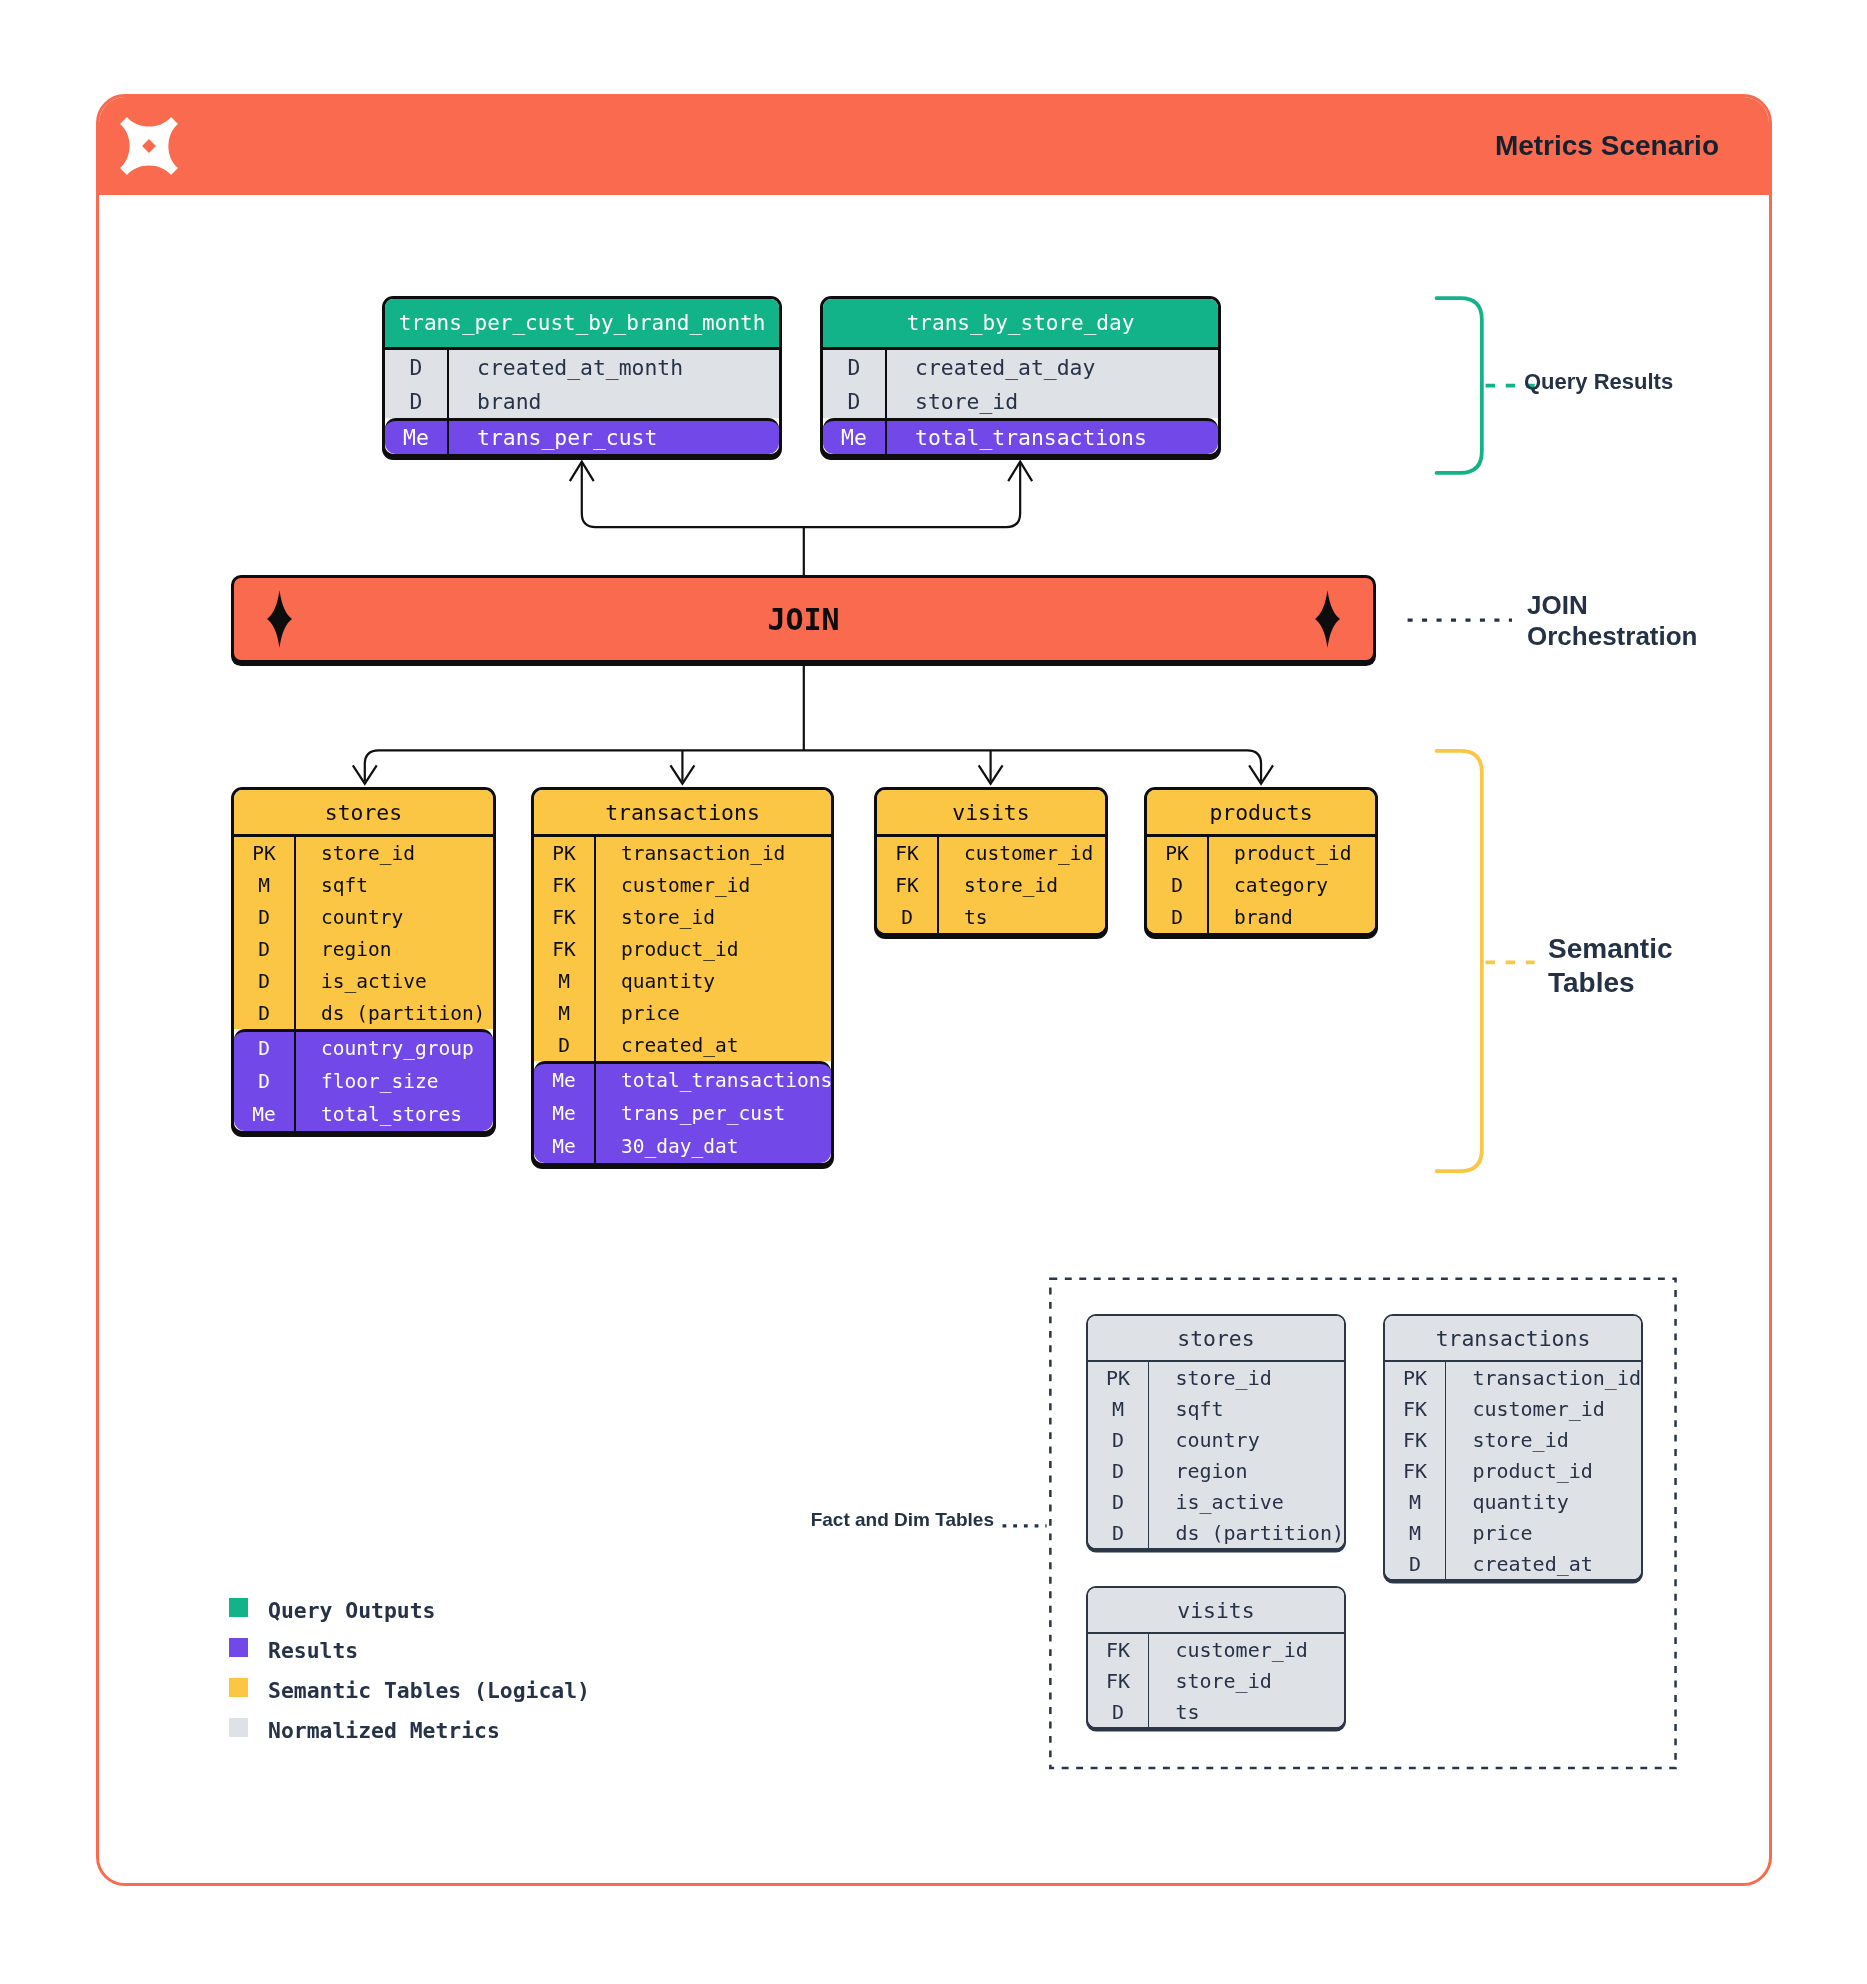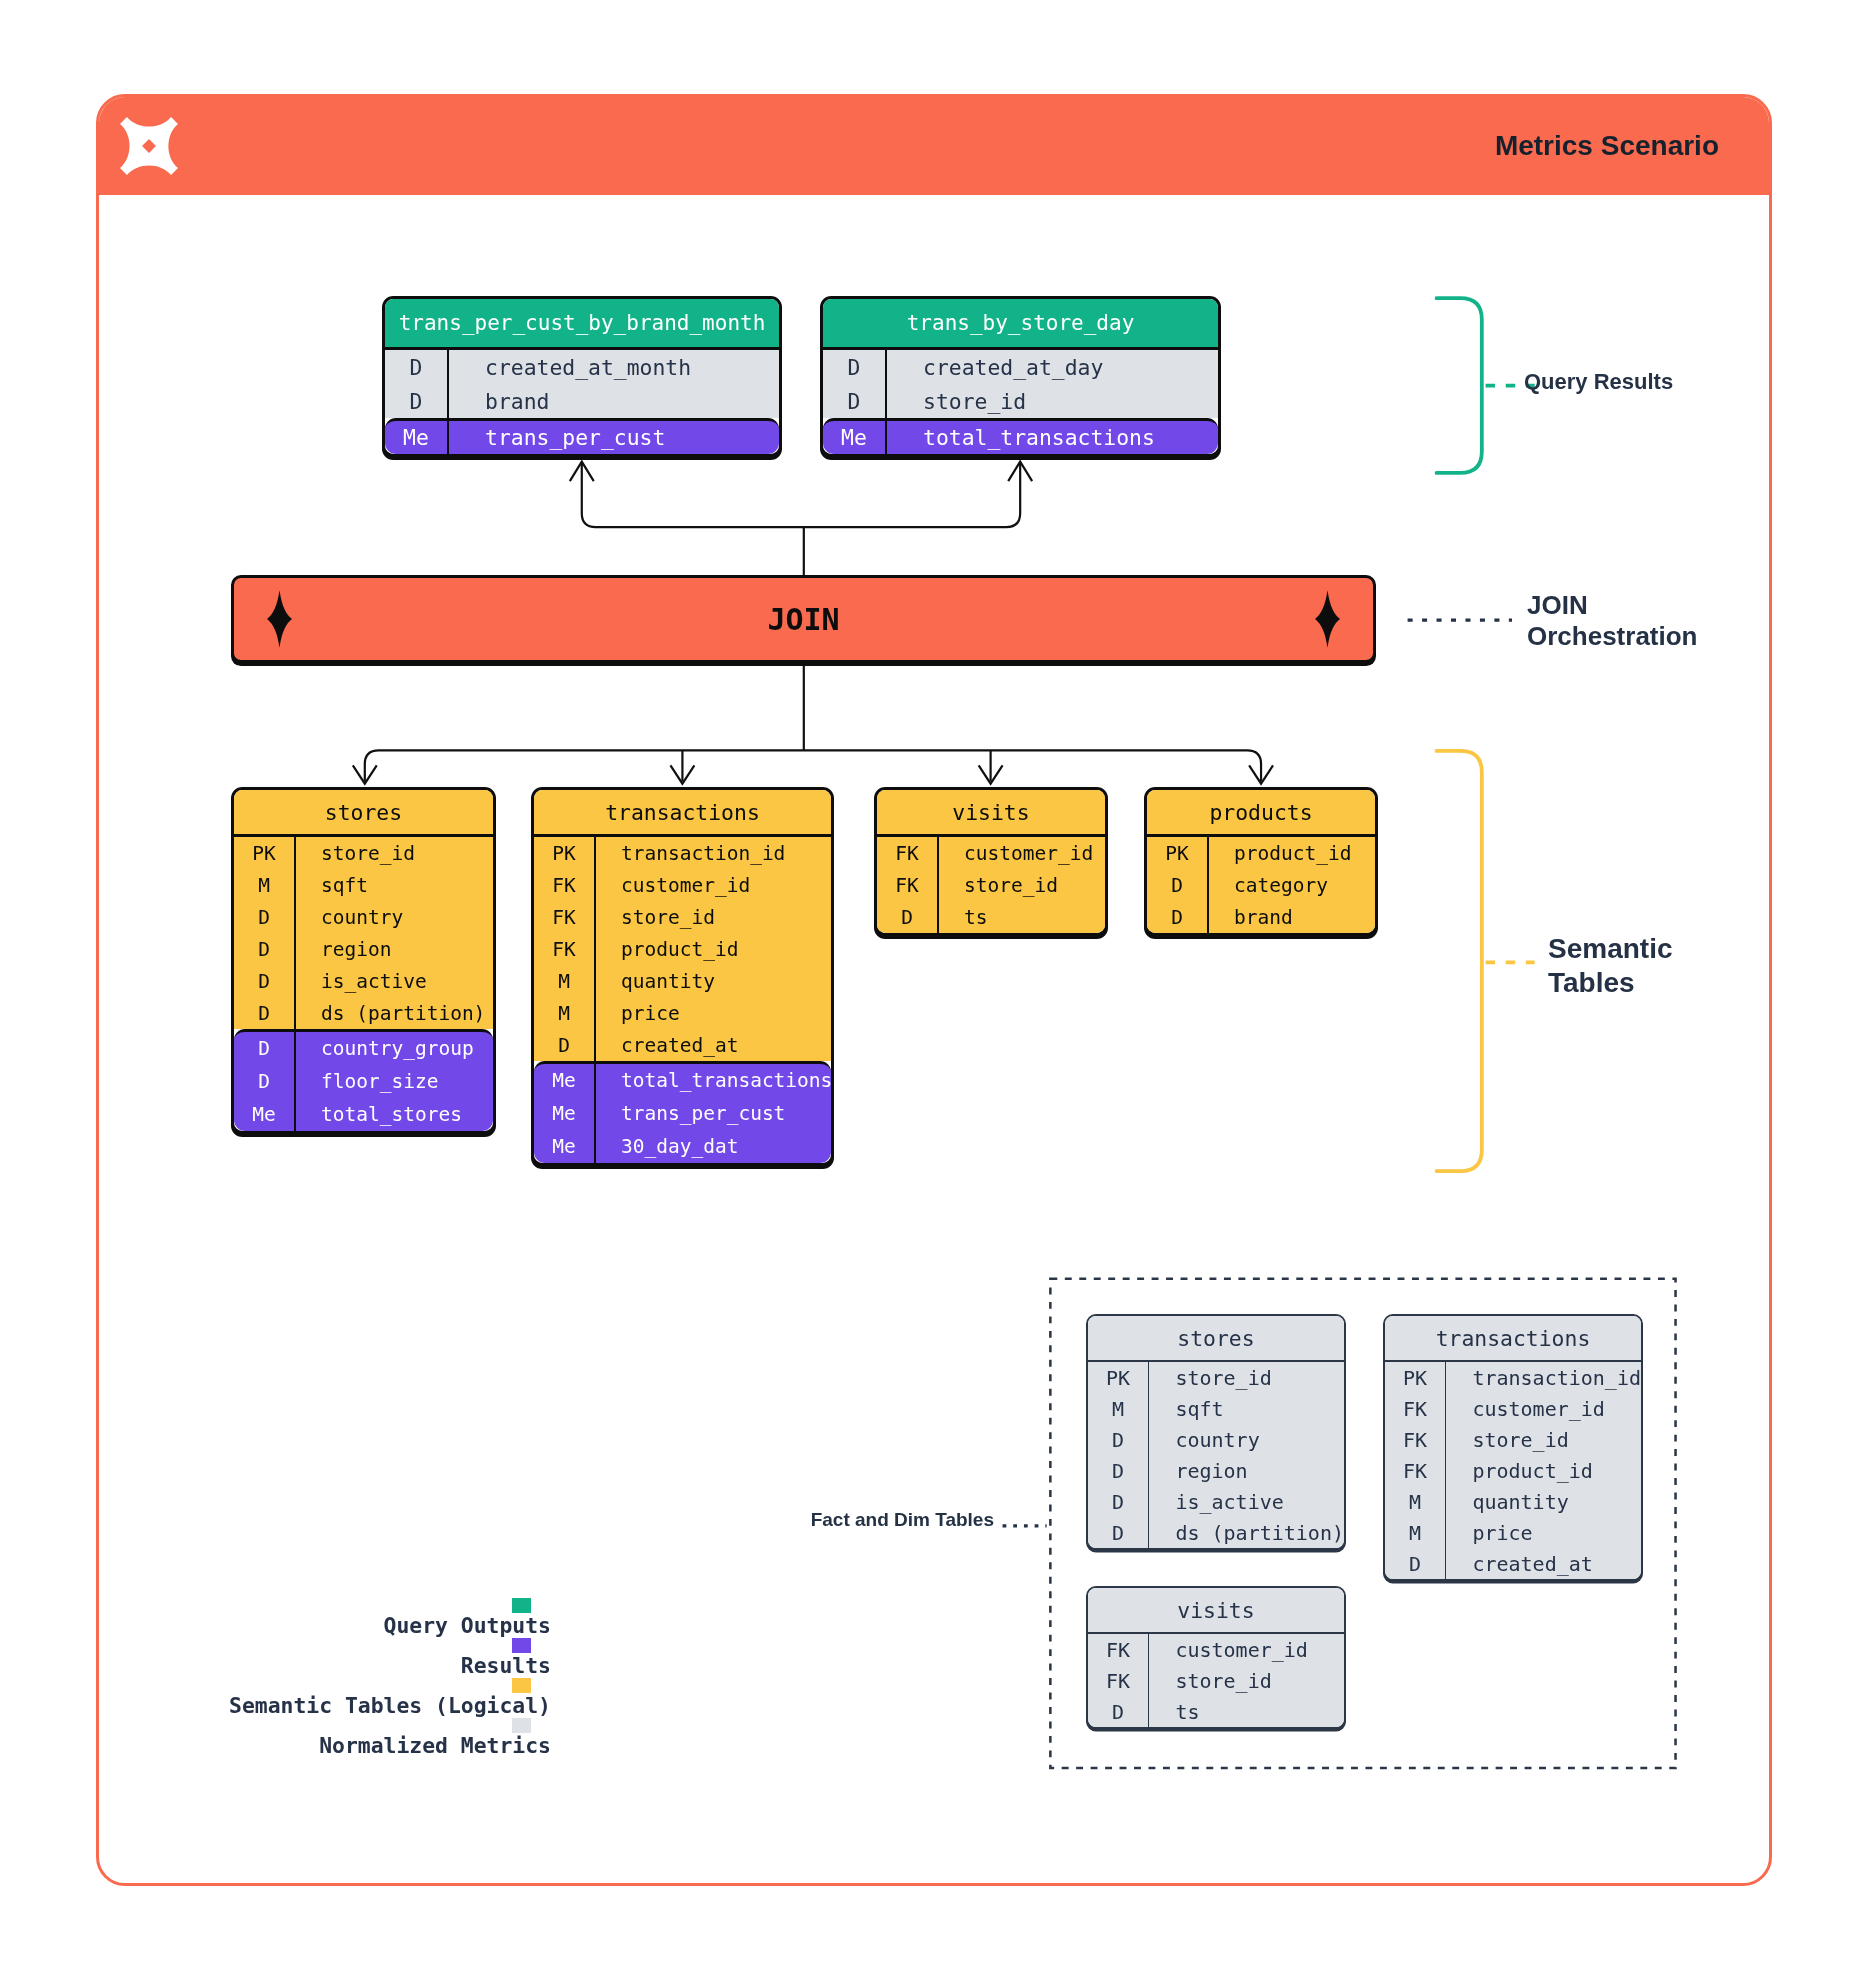--- a/index.html
+++ b/index.html
@@ -22,21 +22,21 @@
   .overlay{position:absolute;left:0;top:0;z-index:2;}
   
   .tbl{position:absolute;box-sizing:border-box;z-index:3;font-weight:normal;
        border:3.1px solid var(--black);border-radius:11.3px;overflow:hidden;
        box-shadow:0 3.1px 0 var(--black);background:#fff;}
   .tbl .hd{display:flex;align-items:center;justify-content:center;
            border-bottom:3.1px solid var(--black);}
   .tbl .row{display:flex;align-items:stretch;}
   .tbl .bdg{flex:0 0 62px;display:flex;align-items:center;justify-content:center;
             border-right:2.5px solid var(--black);}
-  .tbl .nm{display:flex;align-items:center;padding-left:36px;white-space:nowrap;}
+  .tbl .nm{display:flex;align-items:center;padding-left:28px;white-space:nowrap;}
   .tbl .metrics{border-top:3.1px solid var(--black);background:var(--purple);color:#fff;border-radius:11px;}
   
   .kind-qo .hd{height:48px;background:var(--green);color:#fff;font-size:21px;}
   .kind-qo .body{background:var(--graylight);color:var(--navy);}
   .kind-qo .body .row{height:34px;font-size:21.4px;}
   .kind-qo .metrics .row{height:33px;font-size:21.4px;}
   
   .kind-sem .hd{height:44px;background:var(--yellow);color:var(--black);font-size:21.4px;}
   .kind-sem .body{background:var(--yellow);color:var(--black);}
   .kind-sem .body .row{height:32px;font-size:19.5px;}
@@ -71,21 +71,21 @@
   .join svg{width:25px;height:58px;z-index:1;}
   
   .lbl{position:absolute;z-index:3;font-family:"Liberation Sans",sans-serif;
        font-weight:bold;color:#253246;white-space:pre-line;}
   #lbl-qr{left:1524px;top:369px;font-size:22px;}
   #lbl-jo{left:1527px;top:590px;font-size:26px;line-height:31px;}
   #lbl-st{left:1548px;top:932px;font-size:28px;line-height:34px;}
   #lbl-fd{left:692px;top:1509px;width:302px;text-align:right;font-size:19px;}
   
   .legend{position:absolute;left:229px;top:1598px;z-index:3;}
-  .legend .item{display:flex;align-items:flex-end;height:40px;flex-direction:column;}
+  .legend .item{display:flex;align-items:flex-start;height:40px;}
   .legend .sw{width:19px;height:19px;margin-right:20px;}
   .legend .sw.green{background:var(--green);} .legend .sw.purple{background:var(--purple);}
   .legend .sw.yellow{background:var(--yellow);} .legend .sw.gray{background:var(--graylight);}
   .legend .txt{font-size:21.4px;font-weight:bold;color:var(--navy);white-space:nowrap;}
 </style>
 </head>
 <body>
 
 <div class="canvas">
 

